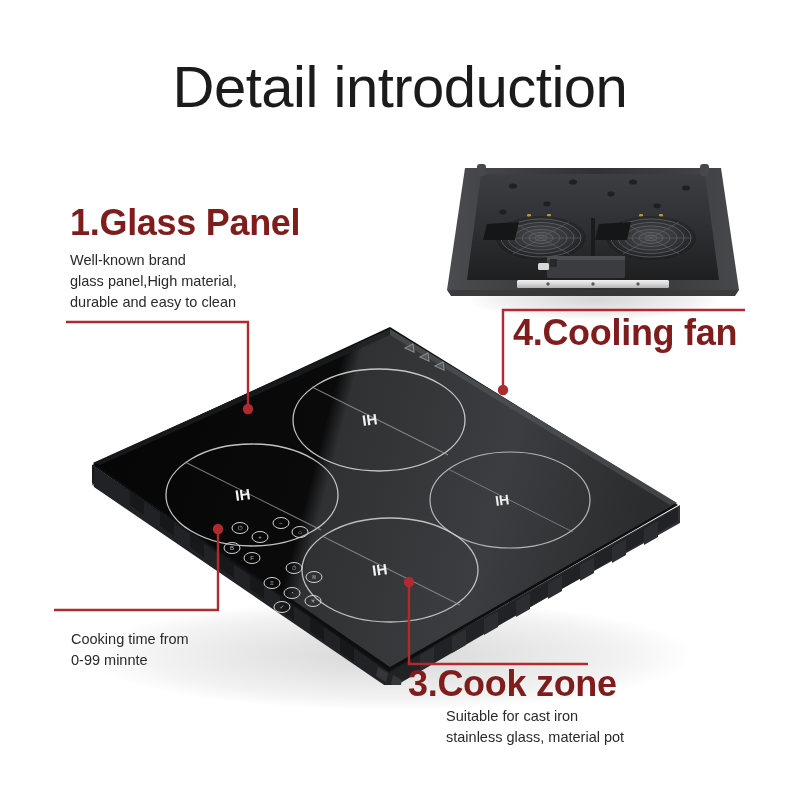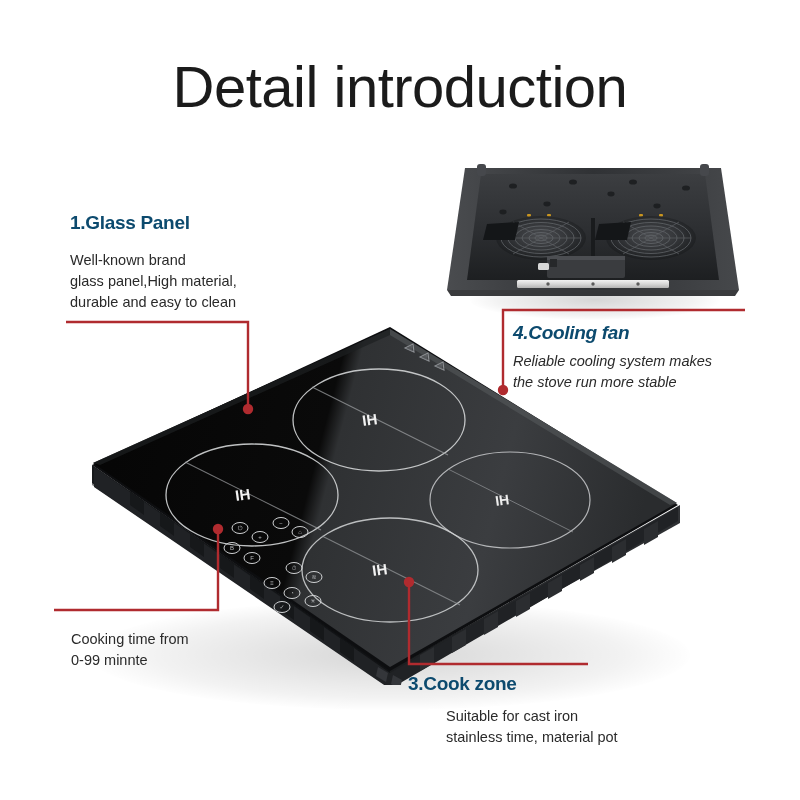--- a/index.html
+++ b/index.html
@@ -18,35 +18,35 @@
     position:absolute;left:0;top:56px;width:800px;
     text-align:center;
     font-size:58px;line-height:62px;
     font-weight:400;letter-spacing:-0.5px;
     color:#1b1b1b;
   }
 
   
   .callout{position:absolute;}
   .callout .c-head{
-    font-size:19px;line-height:32px;font-weight:700;color:#0c4a6e;
+    font-size:36px;line-height:32px;font-weight:700;color:#7f1d1d;
     white-space:nowrap;letter-spacing:-0.3px;
   }
   .callout .c-body{
     font-size:14.5px;line-height:21px;font-weight:400;color:#2a2a2a;
     margin-top:11px;
   }
   .callout .c-body div{white-space:nowrap;}
 
   #callout-1{left:70px;top:207px;}
   #callout-2{left:55px;top:623px;}
   #callout-2 .c-body{margin-left:16px;margin-top:6px;}
   #callout-3{left:408px;top:668px;}
   #callout-3 .c-body{margin-left:38px;margin-top:6px;}
-  #callout-4{left:513px;top:317px;font-style:italic;}
+  #callout-4{left:513px;top:317px;}
   #callout-4 .c-body{margin-top:2px;}
 
   
   #leaders{position:absolute;left:0;top:0;width:800px;height:800px;pointer-events:none;}
 
   
   #cooktop{position:absolute;left:60px;top:315px;width:640px;height:370px;}
   #cooktop svg{display:block;}
 
   
@@ -349,25 +349,21 @@
     <div class="c-body">
       <div>Cooking time from</div>
       <div>0-99 minnte</div>
     </div>
   </div>
 
   <div class="callout" id="callout-3">
     <div class="c-head">3.Cook zone</div>
     <div class="c-body">
       <div>Suitable for cast iron</div>
-      <div>stainless time, material pot</div>
+      <div>stainless glass, material pot</div>
     </div>
   </div>
 
   <div class="callout" id="callout-4">
     <div class="c-head">4.Cooling fan</div>
-    <div class="c-body">
-      <div>Reliable cooling system makes</div>
-      <div>the stove run more stable</div>
-    </div>
   </div>
 
 </div>
 
 </body></html>

